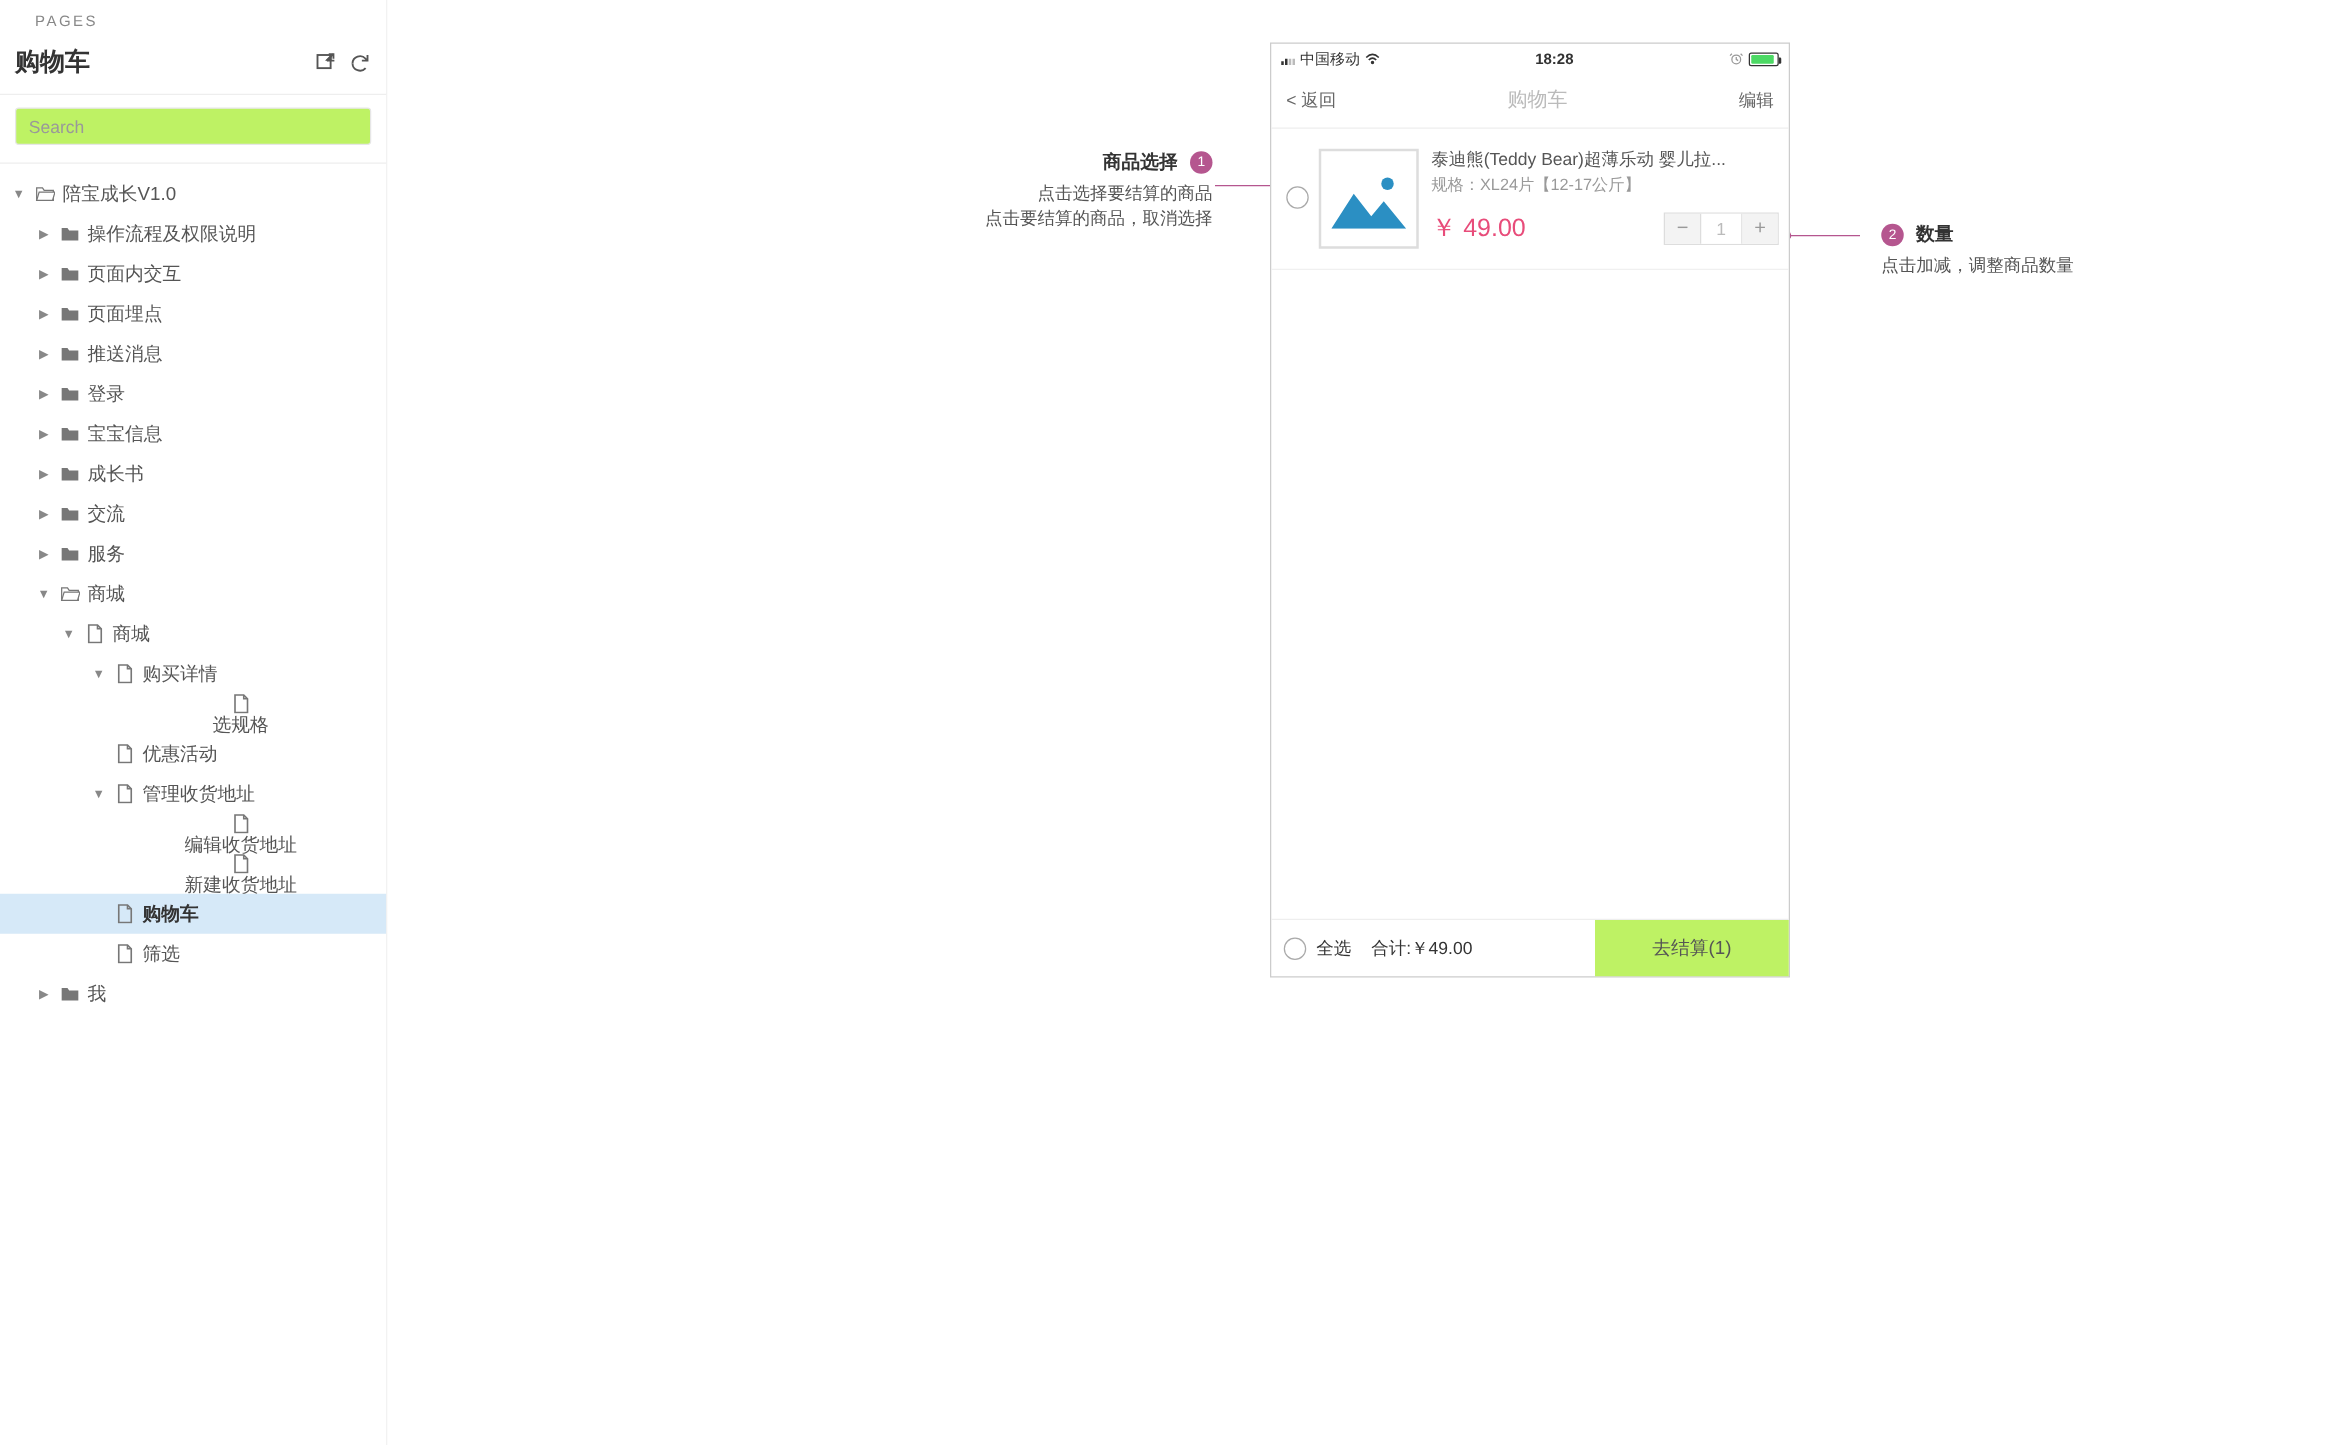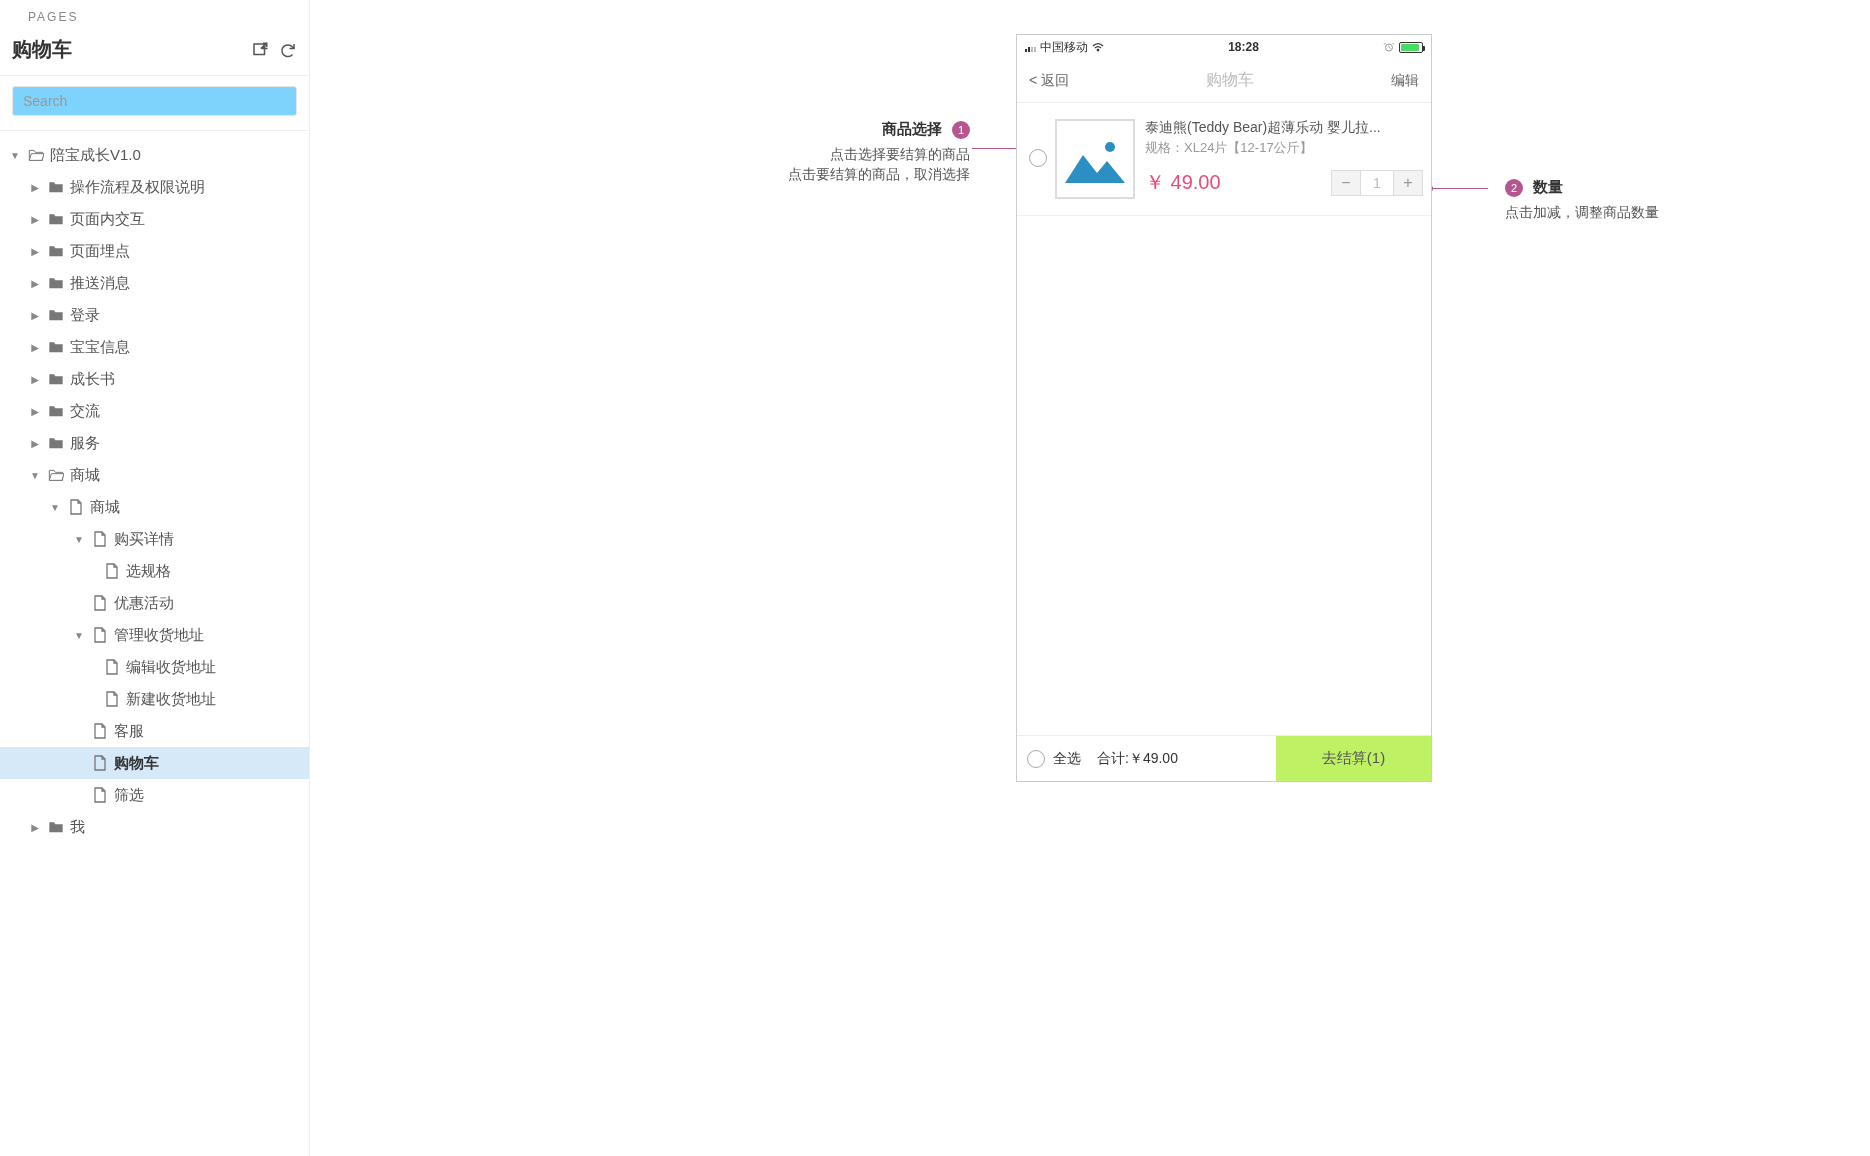--- a/index.html
+++ b/index.html
@@ -5,34 +5,34 @@
 * { margin: 0; padding: 0; box-sizing: border-box; }
 body { font-family: -apple-system, "Helvetica Neue", Arial, sans-serif; font-size: 14px; color: #333; background: #fff; width: 1870px; height: 1156px; overflow: hidden; }
 .layout { display: flex; height: 100%; }
 .sidebar { width: 310px; background: #fff; border-right: 1px solid #eee; display: flex; flex-direction: column; }
 .sidebar-header { padding: 10px 28px 6px; font-size: 12px; letter-spacing: 2px; color: #888; font-weight: 500; }
 .current-page { display: flex; align-items: center; justify-content: space-between; padding: 6px 12px 12px 12px; border-bottom: 1px solid #eee; }
 .current-page-title { font-size: 20px; font-weight: 700; color: #333; }
 .current-page-actions { display: flex; gap: 10px; align-items: center; }
 .icon-btn { width: 18px; height: 18px; cursor: pointer; color: #555; }
 .search-wrap { padding: 10px 12px 14px; border-bottom: 1px solid #eee; }
-.search-input { width: 100%; height: 30px; padding: 4px 10px; background: #7dd3fc; border: 1px solid #e6e6e6; border-radius: 3px; font-size: 14px; color: #555; }
+.search-input { width: 100%; height: 30px; padding: 4px 10px; background: #bef264; border: 1px solid #e6e6e6; border-radius: 3px; font-size: 14px; color: #555; }
 .search-input::placeholder { color: #999; }
 .tree { padding: 8px 0; overflow-y: auto; flex: 1; }
 .tree-item { display: flex; align-items: center; height: 32px; padding: 0 8px; cursor: pointer; color: #555; font-size: 15px; white-space: nowrap; }
 .tree-item.active { background: #d6e9f8; }
 .tree-item.active .tree-label { font-weight: 700; color: #333; }
 .tree-caret { width: 14px; display: flex; justify-content: center; color: #888; font-size: 10px; }
 .tree-icon { width: 20px; display: flex; justify-content: center; margin: 0 4px; color: #666; }
 .tree-label { flex: 1; overflow: hidden; text-overflow: ellipsis; }
 .indent-0 { padding-left: 8px; }
 .indent-1 { padding-left: 28px; }
 .indent-2 { padding-left: 48px; }
 .indent-3 { padding-left: 72px; }
-.indent-4 { padding-left: 84px; }
+.indent-4 { padding-left: 84px; flex-direction: column; }
 .canvas { flex: 1; position: relative; background: #fff; }
 .phone { position: absolute; left: 706px; top: 34px; width: 416px; height: 748px; border: 1px solid #ccc; display: flex; flex-direction: column; background: #fff; }
 .statusbar { height: 24px; display: flex; align-items: center; justify-content: space-between; padding: 0 8px; font-size: 12px; color: #333; }
 .statusbar-left { display:flex; align-items:center; gap:4px; }
 .signal-bars { display:flex; align-items:flex-end; gap:1px; height:10px; }
 .signal-bars span { width:2px; background:#333; }
 .signal-bars span:nth-child(1){height:3px;} .signal-bars span:nth-child(2){height:5px;} .signal-bars span:nth-child(3){height:5px;background:#bbb;} .signal-bars span:nth-child(4){height:5px;background:#bbb;}
 .wifi-ico { font-size:11px; }
 .statusbar-right { display:flex; align-items:center; gap:4px; }
 .battery { width:24px; height:11px; border:1px solid #333; border-radius:2px; position:relative; }
@@ -268,30 +268,20 @@
         <div class="tree-item indent-4">
           <span class="tree-caret"></span>
           <span class="tree-icon">
             <svg width="14" height="16" viewBox="0 0 14 16" fill="none" stroke="#777" stroke-width="1.3">
               <path d="M2 1h7l3 3v11H2z"></path>
               <path d="M9 1v3h3"></path>
             </svg>
           </span>
           <span class="tree-label">新建收货地址</span>
         </div>
-        <div class="tree-item indent-3">
-          <span class="tree-caret"></span>
-          <span class="tree-icon">
-            <svg width="14" height="16" viewBox="0 0 14 16" fill="none" stroke="#777" stroke-width="1.3">
-              <path d="M2 1h7l3 3v11H2z"></path>
-              <path d="M9 1v3h3"></path>
-            </svg>
-          </span>
-          <span class="tree-label">客服</span>
-        </div>
         <div class="tree-item indent-3 active">
           <span class="tree-caret"></span>
           <span class="tree-icon">
             <svg width="14" height="16" viewBox="0 0 14 16" fill="none" stroke="#777" stroke-width="1.3">
               <path d="M2 1h7l3 3v11H2z"></path>
               <path d="M9 1v3h3"></path>
             </svg>
           </span>
           <span class="tree-label">购物车</span>
         </div>

